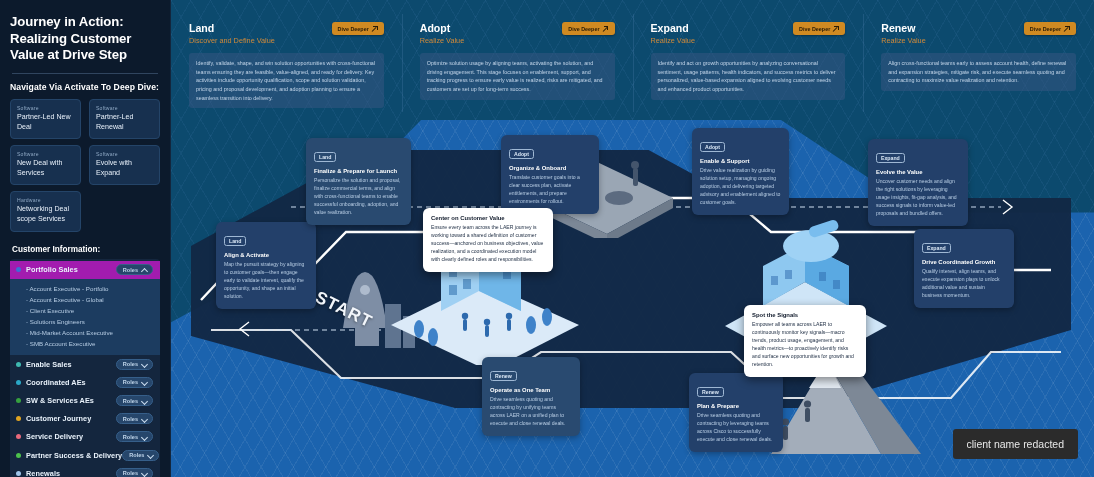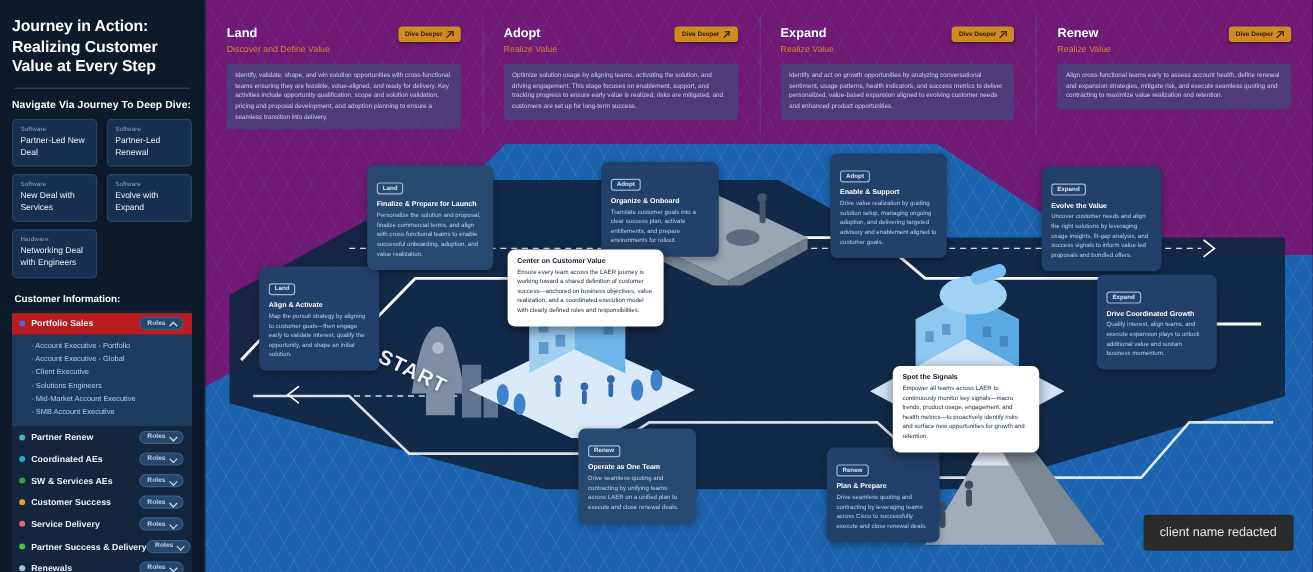--- a/index.html
+++ b/index.html
@@ -31,21 +31,21 @@
   }
   .nav-cat { font-size:5.1px; color:#8fa8c4; letter-spacing:.2px; margin-bottom:2px;}
   .nav-lbl { font-size:7.1px; color:#e8f0fa; line-height:1.36; font-weight:500;}
 
   .persona-head { font-size:8.2px; font-weight:bold; color:#ffffff; margin:13px 0 5px 2px; }
   .persona-box { background:#14263e; border-radius:4px; padding:2px 0 3px 0; }
   .prow {
     display:flex; align-items:center; justify-content:space-between;
     padding:3.6px 7px 3.6px 6px;
   }
-  .prow.active { background:#b91c1c; }
+  .prow.active { background:#a21caf; }
   .prow-left { display:flex; align-items:center; gap:5px; }
   .pdot { width:5px; height:5px; border-radius:50%; display:block; flex:0 0 auto; }
   .pname { font-size:7.3px; font-weight:bold; color:#e9f2fb; letter-spacing:.05px; white-space:nowrap;}
   .roles-btn {
     display:flex; align-items:center; gap:3px; background:#26466b;
     border:1px solid #365f8a; border-radius:7px; padding:1.5px 5px 1.5px 6px;
   }
   .roles-btn span { font-size:5.6px; color:#bfd4e9; font-weight:bold;}
   .chev { width:6px; height:6px; position:relative; }
   .chev:before {
@@ -54,21 +54,21 @@
     transform:rotate(45deg);
   }
   .chev.up:before { transform:rotate(-135deg); top:2.2px;}
   .sublist { background:#1c3c60; padding:4px 0 6px 16px; }
   .sublist li { list-style:none; font-size:6.2px; color:#b7cde4; line-height:1.78; }
   .sublist li:before { content:"-  "; color:#8fabc8; }
 
   
   #canvas {
     position:absolute; left:171px; top:0; width:923px; height:477px;
-    background:#701a75; overflow:hidden;
+    background:#0c4a6e; overflow:hidden;
   }
   .grid-bg {
     position:absolute; inset:0;
     background-image:
       repeating-linear-gradient(60deg, rgba(90,140,200,.10) 0 1px, transparent 1px 17px),
       repeating-linear-gradient(-60deg, rgba(90,140,200,.10) 0 1px, transparent 1px 17px);
   }
   
   .floor {
     position:absolute; left:-30px; top:120px; width:1000px; height:420px;
@@ -362,44 +362,44 @@
     <div class="card light" style="left:573px; top:305px; width:122px;">
       <div class="ttl">Spot the Signals</div>
       <div class="txt">Empower all teams across LAER to continuously monitor key signals—macro trends, product usage, engagement, and health metrics—to proactively identify risks and surface new opportunities for growth and retention.</div>
     </div>
 
     <div class="start-lbl">START</div>
     <div class="redacted">client name redacted</div>
   </div>
 
   <div id="sidebar">
-    <div class="title-main">Journey in Action: Realizing Customer Value at Every Step</div>
+    <div class="title-main">Journey in Action: Realizing Customer Value at Drive Step</div>
     <div class="title-rule"></div>
-    <div class="nav-head">Navigate Via Journey To Deep Dive:</div>
+    <div class="nav-head">Navigate Via Activate To Deep Dive:</div>
 
     <div class="nav-grid">
       <div class="nav-card">
         <div class="nav-cat">Software</div>
         <div class="nav-lbl">Partner-Led New Deal</div>
       </div>
       <div class="nav-card">
         <div class="nav-cat">Software</div>
         <div class="nav-lbl">Partner-Led Renewal</div>
       </div>
       <div class="nav-card">
         <div class="nav-cat">Software</div>
         <div class="nav-lbl">New Deal with Services</div>
       </div>
       <div class="nav-card">
         <div class="nav-cat">Software</div>
         <div class="nav-lbl">Evolve with Expand</div>
       </div>
       <div class="nav-card">
         <div class="nav-cat">Hardware</div>
-        <div class="nav-lbl">Networking Deal with Engineers</div>
+        <div class="nav-lbl">Networking Deal scope Services</div>
       </div>
     </div>
 
     <div class="persona-head">Customer Information:</div>
     <div class="persona-box" id="persona-list">
         <div class="prow active">
           <div class="prow-left">
             <span class="pdot" style="background:#3c6fd4"></span>
             <span class="pname">Portfolio Sales</span>
           </div>
@@ -412,21 +412,21 @@
           <li>Account Executive - Portfolio</li>
           <li>Account Executive - Global</li>
           <li>Client Executive</li>
           <li>Solutions Engineers</li>
           <li>Mid-Market Account Executive</li>
           <li>SMB Account Executive</li>
         </ul>
         <div class="prow">
           <div class="prow-left">
             <span class="pdot" style="background:#3fb9b0"></span>
-            <span class="pname">Partner Renew</span>
+            <span class="pname">Enable Sales</span>
           </div>
           <span class="roles-btn">
             <span>Roles</span>
             <i class="chev"></i>
           </span>
         </div>
         <div class="prow">
           <div class="prow-left">
             <span class="pdot" style="background:#2aa8c8"></span>
             <span class="pname">Coordinated AEs</span>
@@ -442,21 +442,21 @@
             <span class="pname">SW &amp; Services AEs</span>
           </div>
           <span class="roles-btn">
             <span>Roles</span>
             <i class="chev"></i>
           </span>
         </div>
         <div class="prow">
           <div class="prow-left">
             <span class="pdot" style="background:#e0a422"></span>
-            <span class="pname">Customer Success</span>
+            <span class="pname">Customer Journey</span>
           </div>
           <span class="roles-btn">
             <span>Roles</span>
             <i class="chev"></i>
           </span>
         </div>
         <div class="prow">
           <div class="prow-left">
             <span class="pdot" style="background:#e8697c"></span>
             <span class="pname">Service Delivery</span>

